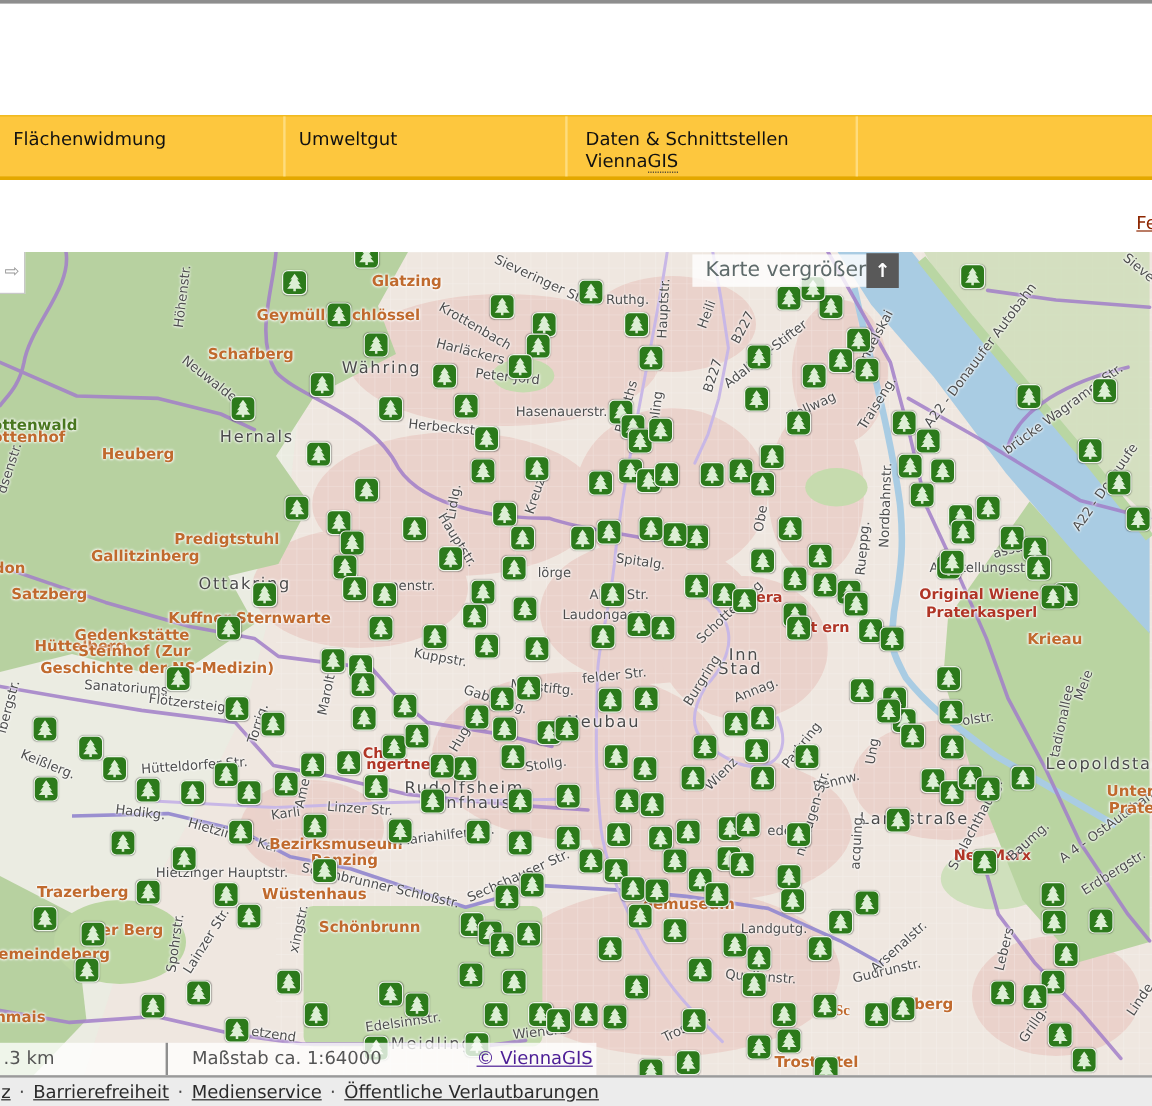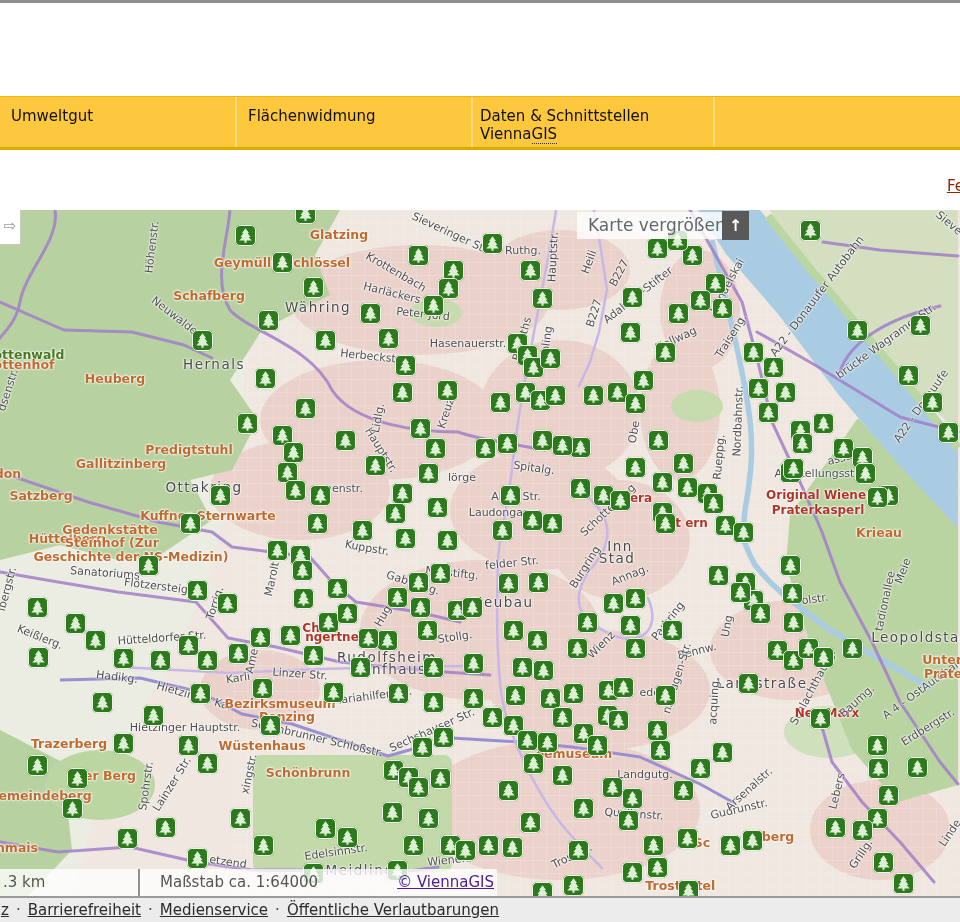--- a/index.html
+++ b/index.html
@@ -2,21 +2,21 @@
 <html><head>
 <meta charset="utf-8">
 <style>
   html,body{margin:0;padding:0;background:#fff;font-family:"DejaVu Sans","Liberation Sans",sans-serif;}
   #page{position:relative;width:960px;height:922px;overflow:hidden;background:#fff;}
   #topline{position:absolute;left:0;top:0;width:960px;height:3px;background:#8e8e8e;}
   
   #yellowbar{position:absolute;left:0;top:96px;width:960px;height:54px;background:#fdc73e;border-top:1px solid #edb511;border-bottom:3px solid #e3a800;box-sizing:border-box;display:flex;}
   .navcell{position:relative;height:100%;box-sizing:border-box;padding:10px 0 0 11px;font-size:15px;color:#111;line-height:18px;cursor:pointer;}
   .navcell + .navcell{border-left:2px solid #fedc7d;}
-  .nc1{width:235px;} .nc2{width:236px;} .nc3{width:242px;padding-left:7px;} .nc4{flex:1;}
+  .nc1{width:235px;} .nc2{width:236px;} .nc3{width:242px;padding-left:15px;} .nc4{flex:1;}
   .dotted-u{border-bottom:1px dotted #333;}
   
   #fe-link{position:absolute;top:177px;right:-4px;font-size:15px;color:#8d2600;text-decoration:underline;cursor:pointer;}
   
   #map{position:absolute;left:0;top:210px;width:960px;height:686px;overflow:hidden;background:#ebece2;cursor:grab;}
   #map svg.art{position:absolute;left:0;top:0;}
   #map-items{position:absolute;left:0;top:0;width:100%;height:100%;}
   .mlbl{position:absolute;white-space:nowrap;pointer-events:none;text-shadow:0 0 2px #fff,0 0 2px #fff,0 0 3px #fff;}
   .c-st{font-size:11px;color:#4e4e4e;}
   .c-pl{font-size:12.5px;color:#c06a2e;font-weight:bold;}
@@ -39,25 +39,25 @@
   #footer a{color:#2b2b2b;text-decoration:underline;cursor:pointer;}
   .fsep{margin:0 7px;color:#444;text-decoration:none;}
 </style>
 </head>
 <body>
 
 <div id="page">
   <div id="topline"></div>
 
   <div id="yellowbar">
+    <div class="navcell nc2">
+      <span>Flächenwidmung</span>
+    </div>
     <div class="navcell nc1">
       <span>Umweltgut</span>
-    </div>
-    <div class="navcell nc2">
-      <span>Flächenwidmung</span>
     </div>
     <div class="navcell nc3">
       <span>Daten &amp; Schnittstellen</span><br>
       <span>Vienna</span><span class="dotted-u">GIS</span>
     </div>
     <div class="navcell nc4"></div>
   </div>
 
   <a id="fe-link">Fe</a>
 
@@ -245,21 +245,21 @@
         <div class="mlbl c-pl" style="left: 942px; top: 449px; transform: translate(-50%, -50%) rotate(0deg);">Unter</div>
         <div class="mlbl c-pl" style="left: 943px; top: 463px; transform: translate(-50%, -50%) rotate(0deg);">Prate</div>
         <div class="mlbl c-st" style="left: 837px; top: 581px; transform: translate(-50%, -50%) rotate(-76deg);">Lebers</div>
         <div class="mlbl c-pl" style="left: 574px; top: 543px; transform: translate(-50%, -50%) rotate(0deg);">eemuseum</div>
         <div class="mlbl c-st" style="left: 645px; top: 564px; transform: translate(-50%, -50%) rotate(0deg);">Landgutg.</div>
         <div class="mlbl c-st" style="left: 739px; top: 599px; transform: translate(-50%, -50%) rotate(-13deg);">Gudrunstr.</div>
         <div class="mlbl c-st" style="left: 634px; top: 604px; transform: translate(-50%, -50%) rotate(4deg);">Quellenstr.</div>
         <div class="mlbl c-st" style="left: 572px; top: 646px; transform: translate(-50%, -50%) rotate(-26deg);">Troststr.</div>
         <div class="mlbl c-pl" style="left: 663px; top: 675px; transform: translate(-50%, -50%) rotate(0deg);">Trost</div>
         <div class="mlbl c-pl" style="left: 706px; top: 675px; transform: translate(-50%, -50%) rotate(0deg);">tel</div>
-        <div class="mlbl c-pl" style="left: 702px; top: 632px; transform: translate(-50%, -50%) rotate(0deg);">Sc</div>
+        <div class="mlbl c-pl" style="left: 702px; top: 632px; transform: translate(-50%, -50%) rotate(0deg); font-family: Liberation Serif, serif;">Sc</div>
         <div class="mlbl c-pl" style="left: 778px; top: 626px; transform: translate(-50%, -50%) rotate(0deg);">berg</div>
         <div class="mlbl c-st" style="left: 861px; top: 644px; transform: translate(-50%, -50%) rotate(-56deg);">Grillg.</div>
         <div class="mlbl c-st" style="left: 950px; top: 623px; transform: translate(-50%, -50%) rotate(-56deg);">Linde</div>
         <div class="mlbl c-st" style="left: 450px; top: 650px; transform: translate(-50%, -50%) rotate(-6deg);">Wienerb</div>
         <div class="mlbl c-lo" style="left: 360px; top: 660px; transform: translate(-50%, -50%) rotate(0deg);">Meidling</div>
         <div class="mlbl c-st" style="left: 677px; top: 468px; transform: translate(-50%, -50%) rotate(-73deg);">nz-Eugen-Str.</div>
         <div class="mlbl c-st" style="left: 714px; top: 491px; transform: translate(-50%, -50%) rotate(-87deg);">acquing.</div>
         <div class="mlbl c-st" style="left: 749px; top: 579px; transform: translate(-50%, -50%) rotate(-42deg);">Arsenalstr.</div>
         <div class="mlbl c-st" style="left: 601px; top: 435px; transform: translate(-50%, -50%) rotate(-45deg);">Wienz</div>
         <div class="mlbl c-st" style="left: 336px; top: 642px; transform: translate(-50%, -50%) rotate(-8deg);">Edelsinnstr.</div>

